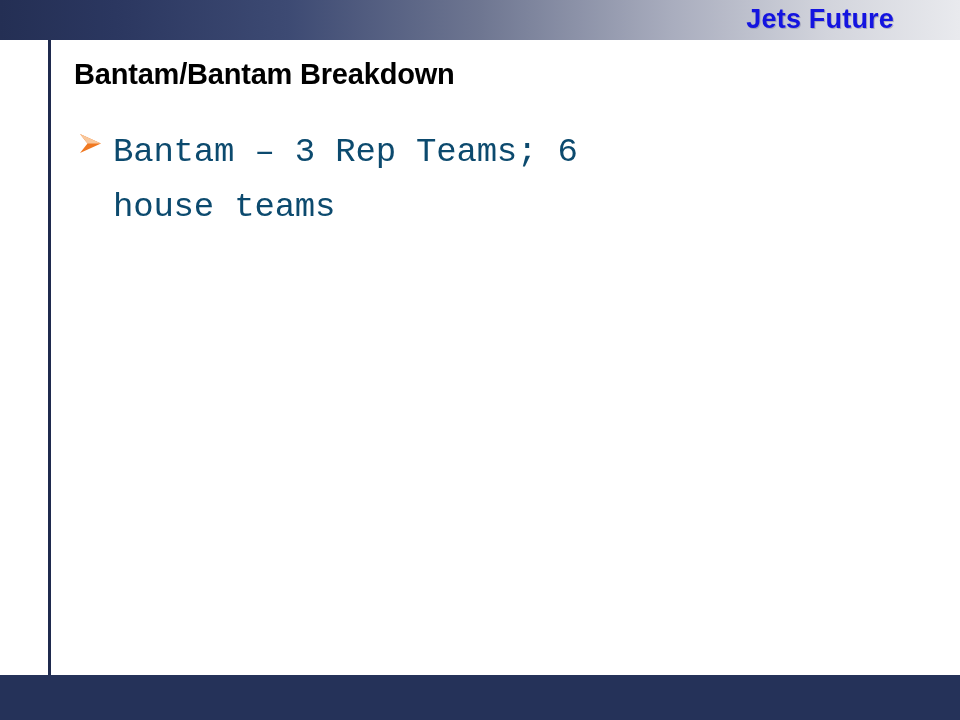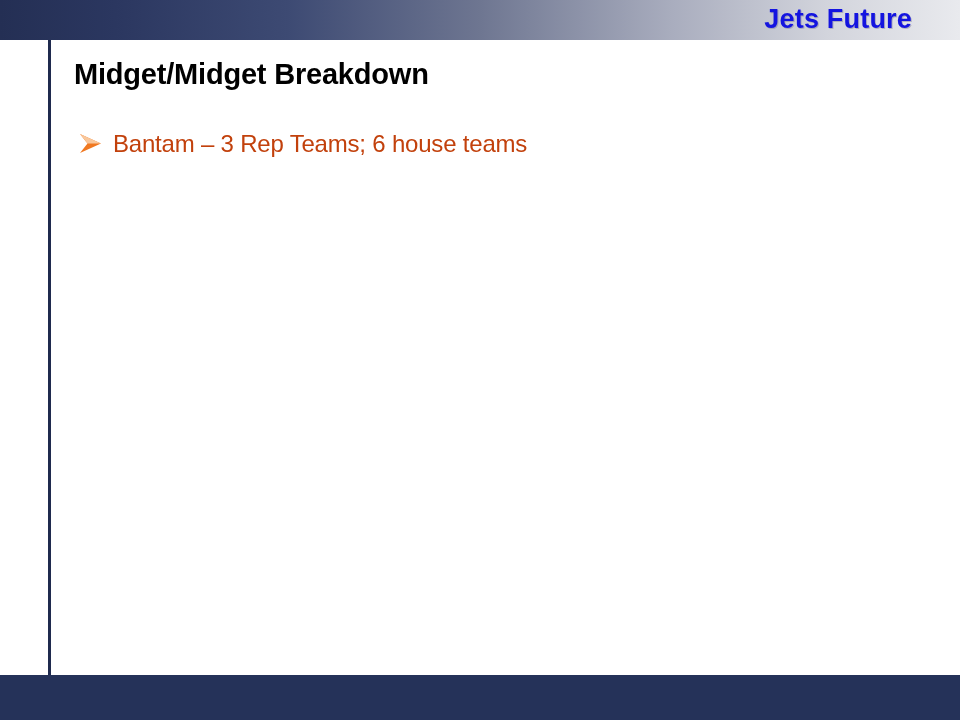--- a/index.html
+++ b/index.html
@@ -32,21 +32,21 @@
                 #242f54 0%,
                 #2b3760 12%,
                 #3d4a73 30%,
                 #6e7691 50%,
                 #a9adbe 70%,
                 #d2d4dc 86%,
                 #e9eaee 100%);
   }
   .header-title {
     position: absolute;
-    right: 48px;
+    right: 66px;
     top: 4px;
     font-family: "Liberation Sans", sans-serif;
     font-size: 27px;
     font-weight: bold;
     color: #1414e0;
     letter-spacing: 0.2px;
     white-space: nowrap;
     text-shadow: 1px 1px 0 rgba(120,120,150,0.45);
   }
 
@@ -79,24 +79,24 @@
 
   .bullet-list {
     list-style: none;
     margin: 0;
     padding: 0;
   }
   .bullet-item {
     position: relative;
     padding-left: 39px;
     margin-bottom: 24px;
-    font-family: Liberation Sans, sans-serif;
-    font-size: 24px;
+    font-family: Liberation Mono, monospace;
+    font-size: 34px;
     font-weight: normal;
-    color: #c2410c;
+    color: #0c4a6e;
     line-height: 1.62;
     max-width: 500px;
     letter-spacing: -0.2px;
   }
   .bullet-item:last-child {
     margin-bottom: 0;
   }
   .bullet-marker {
     position: absolute;
     left: 4px;
@@ -125,21 +125,21 @@
 <div class="slide">
 
   <div class="header-band">
     <div class="header-title">Jets Future</div>
   </div>
 
   <div class="left-rule"></div>
 
   <div class="content">
 
-    <h1 class="slide-title">Midget/Midget Breakdown</h1>
+    <h1 class="slide-title">Bantam/Bantam Breakdown</h1>
 
     <ul class="bullet-list">
 
       <li class="bullet-item">
         <span class="bullet-marker">
           <svg width="26" height="26" viewBox="0 0 26 26" aria-hidden="true">
             <path d="M2 3 L23 12.5 L2 22 L9.5 12.5 Z" fill="#F07820"></path>
             <path d="M2 3 L23 12.5 L9.5 12.5 Z" fill="#F9C79B"></path>
           </svg>
         </span>

